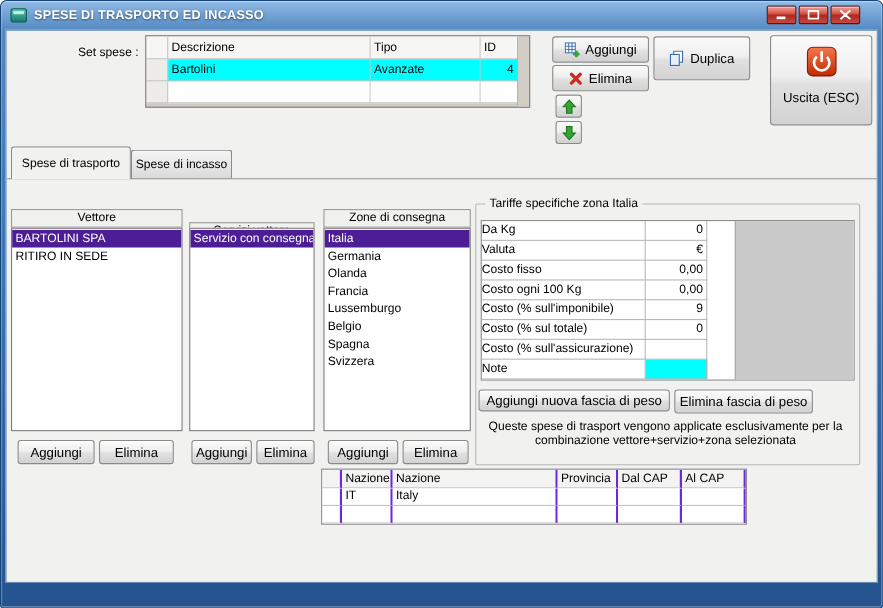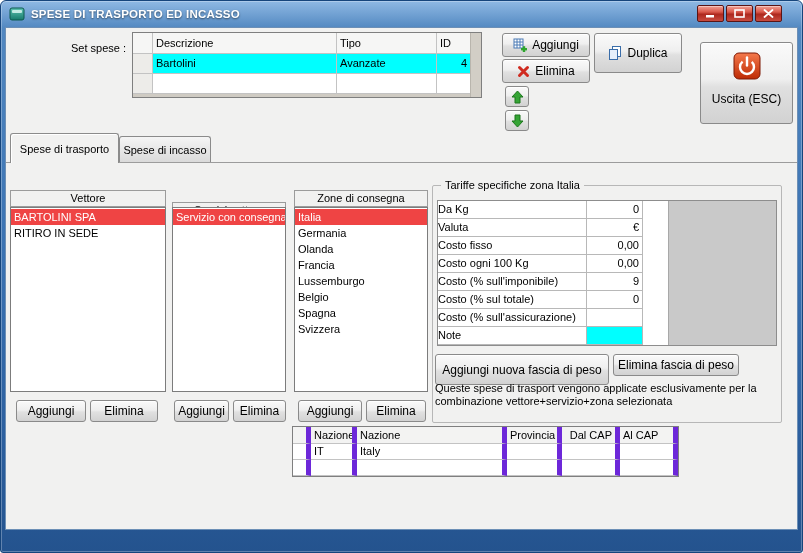--- a/index.html
+++ b/index.html
@@ -56,39 +56,39 @@
     border:1px solid #8B8B8B; border-bottom:none; border-radius:3px 3px 0 0; white-space:nowrap;
   }
   .tab-active { background:#F1F1F0; z-index:3; box-shadow:inset 1px 1px 0 #fff; }
   .tab-inactive { background:linear-gradient(180deg,#F5F5F5,#D9D9D9); z-index:1; }
   .tab-line { position:absolute; left:0; right:0; height:1px; background:#9C9C9C; z-index:2; }
 
   
   .panel-title { position:absolute; height:17px; line-height:15px; text-align:center; border:1px solid #9B9B9B; background:#F1F1F0; overflow:hidden; white-space:nowrap; }
   .listbox { position:absolute; background:#fff; border:1px solid #7C7C7C; overflow:hidden; padding-top:1px; }
   .list-item { height:16px; line-height:16px; padding-left:3px; white-space:nowrap; overflow:hidden; }
-  .sel { background:#ef4444; color:#fff; }
+  .sel { background:#4c1d95; color:#fff; }
 
   
   .groupbox { position:absolute; border:1px solid #B7B7B7; border-radius:2px; }
   .groupbox-title { position:absolute; top:-8px; left:8px; background:#F1F1F0; padding:0 4px; line-height:14px; white-space:nowrap; }
   .tgrid { position:absolute; border:1px solid #8D8D8D; background:#fff; overflow:hidden; }
   .tg-row { display:flex; height:18px; }
   .tg-label { width:149px; border-right:1px solid #B8B8B8; border-bottom:1px solid #B8B8B8; text-align:left; padding-right:4px; line-height:17px; white-space:nowrap; overflow:hidden; }
   .tg-value { width:56px; border-right:1px solid #B8B8B8; border-bottom:1px solid #B8B8B8; text-align:right; padding-right:3px; line-height:17px; }
   .tg-gray { position:absolute; top:0; right:0; bottom:0; width:108px; background:#C9C9C9; border-left:1px solid #A8A8A8; }
-  .info-text { position:absolute; text-align:left; line-height:13px; }
+  .info-text { position:absolute; text-align:center; line-height:13px; }
 
   
   .nazgrid { background:#fff; border:1px solid #7F7F7F; overflow:hidden; }
   .nz-row { display:flex; }
-  .nz-cell { border-right:5px solid #6d28d9; border-bottom:1px solid #C3C3C3; padding:0 3px; white-space:nowrap; overflow:hidden; }
+  .nz-cell { border-right:2px solid #6d28d9; border-bottom:1px solid #C3C3C3; padding:0 3px; white-space:nowrap; overflow:hidden; }
   .nz-h { height:17px; line-height:16px; background:#F3F3F2; }
   .nz-d { height:16px; line-height:15px; background:#fff; }
-  .n0 { width:18px; } .n1 { width:46px; } .n2 { width:150px; } .n3 { width:55px; } .n4 { width:58px;text-align:right; } .n5 { width:58px; }
+  .n0 { width:18px; } .n1 { width:46px; } .n2 { width:150px; } .n3 { width:55px; } .n4 { width:58px; } .n5 { width:58px; }
 </style>
 </head>
 <body>
 
 <div class="window">
 
   <div class="titlebar">
     <span class="win-icon">
       <svg width="16" height="16" viewBox="0 0 16 16">
         <defs>
@@ -180,21 +180,21 @@
         <path d="M6.5 1 L12 7 H9 V13 H4 V7 H1 Z" fill="#35A435" stroke="#1D771D"></path>
       </svg>
     </div>
 
     <div class="btn" style="left:499px; top:82px; width:24px; height:21px;">
       <svg width="13" height="14" viewBox="0 0 13 14">
         <path d="M6.5 13 L1 7 H4 V1 H9 V7 H12 Z" fill="#35A435" stroke="#1D771D"></path>
       </svg>
     </div>
 
-    <div class="btn btn-big" style="left:694px; top:14px; width:93px; height:82px;">
+    <div class="btn btn-big" style="left:694px; top:4px; width:93px; height:82px;">
       <svg width="28" height="28" viewBox="0 0 28 28">
         <defs>
             <linearGradient id="pg" x1="0" y1="0" x2="0" y2="1">
           <stop offset="0" stop-color="#F4794C"></stop>
               <stop offset="1" stop-color="#BE2B04"></stop>
         </linearGradient>
           </defs>
         <rect x="1" y="1" width="26" height="26" rx="5" fill="url(#pg)" stroke="#7E1A06"></rect>
         <circle cx="14" cy="15" r="7" fill="none" stroke="#fff" stroke-width="2.4" stroke-dasharray="28 10"></circle>
         <line x1="14" y1="5.5" x2="14" y2="13.5" stroke="#fff" stroke-width="2.4" stroke-linecap="round"></line>
@@ -283,21 +283,21 @@
           <div class="tg-label">Costo (% sull'assicurazione)</div>
           <div class="tg-value"></div>
         </div>
         <div class="tg-row">
           <div class="tg-label">Note</div>
           <div class="tg-value cyan"></div>
         </div>
         <div class="tg-gray"></div>
       </div>
 
-      <div class="btn" style="left:2px; top:168px; width:174px; height:31px;">
+      <div class="btn" style="left:2px; top:168px; width:174px; height:20px;">
         <span>Aggiungi nuova fascia di peso</span>
       </div>
       <div class="btn" style="left:180px; top:168px; width:126px; height:22px;">
         <span>Elimina fascia di peso</span>
       </div>
 
       <div class="info-text" style="left:2px; top:196px; width:340px;">Queste spese di trasport vengono applicate esclusivamente per la combinazione vettore+servizio+zona selezionata</div>
     </div>
 
     <div class="abs nazgrid" style="left:286px; top:398px; width:387px; height:51px;">

